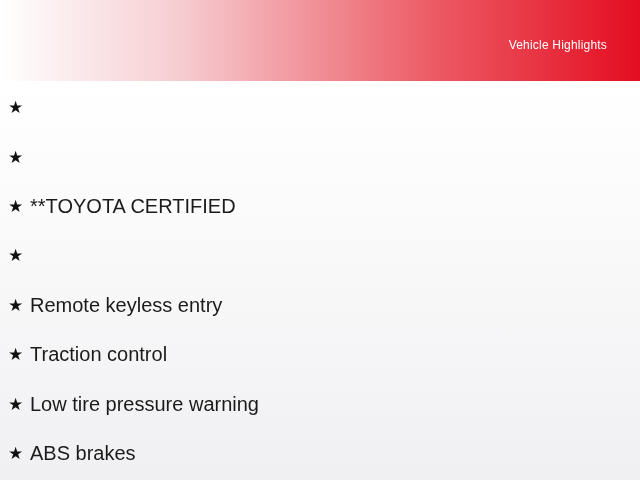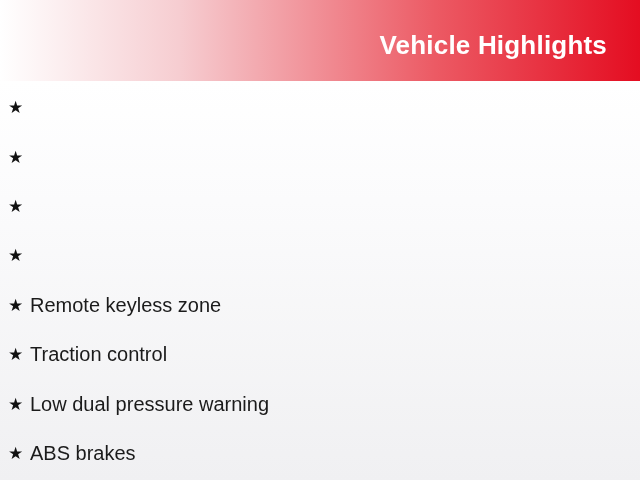--- a/index.html
+++ b/index.html
@@ -27,22 +27,22 @@
     background: linear-gradient(90deg, #ffffff 0%, #f6cdd1 28%, #ec5a64 68%, #e40d21 100%);
     display: flex;
     align-items: center;
     justify-content: flex-end;
     padding-right: 33px;
     padding-top: 9px;
     box-sizing: border-box;
   }
   .header-title {
     color: #ffffff;
-    font-size: 26px;
-    font-weight: bold;
+    font-size: 12px;
+    font-weight: normal;
     letter-spacing: 0.2px;
   }
   
   .content {
     flex: 1 1 auto;
     background: linear-gradient(180deg, #ffffff 0%, #fbfbfc 30%, #f0f0f2 100%);
   }
   ul.highlights {
     list-style: none;
     margin: 0;
@@ -79,39 +79,40 @@
   <li class="item">
     <span class="star">★</span>
   </li>
 
   <li class="item">
     <span class="star">★</span>
   </li>
 
   <li class="item">
     <span class="star">★</span>
+    <span class="label">**TOYOTA CERTIFIED</span>
   </li>
 
   <li class="item">
     <span class="star">★</span>
   </li>
 
   <li class="item">
     <span class="star">★</span>
-    <span class="label">Remote keyless zone</span>
+    <span class="label">Remote keyless entry</span>
   </li>
 
   <li class="item">
     <span class="star">★</span>
     <span class="label">Traction control</span>
   </li>
 
   <li class="item">
     <span class="star">★</span>
-    <span class="label">Low dual pressure warning</span>
+    <span class="label">Low tire pressure warning</span>
   </li>
 
   <li class="item">
     <span class="star">★</span>
     <span class="label">ABS brakes</span>
   </li>
 </ul>
   </div>
 </div>
 

